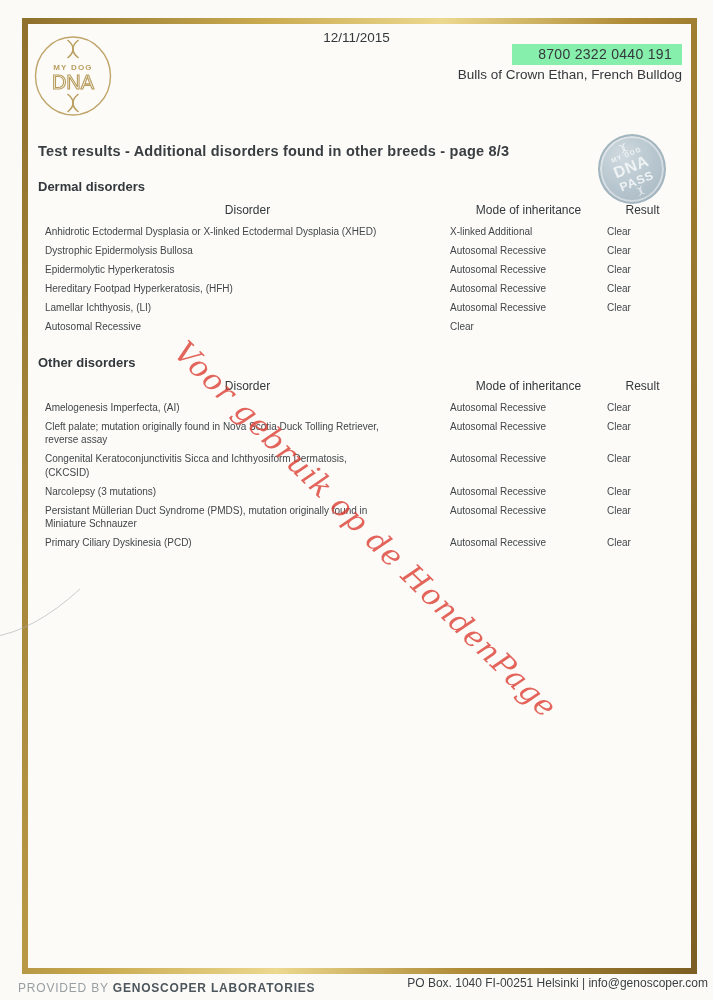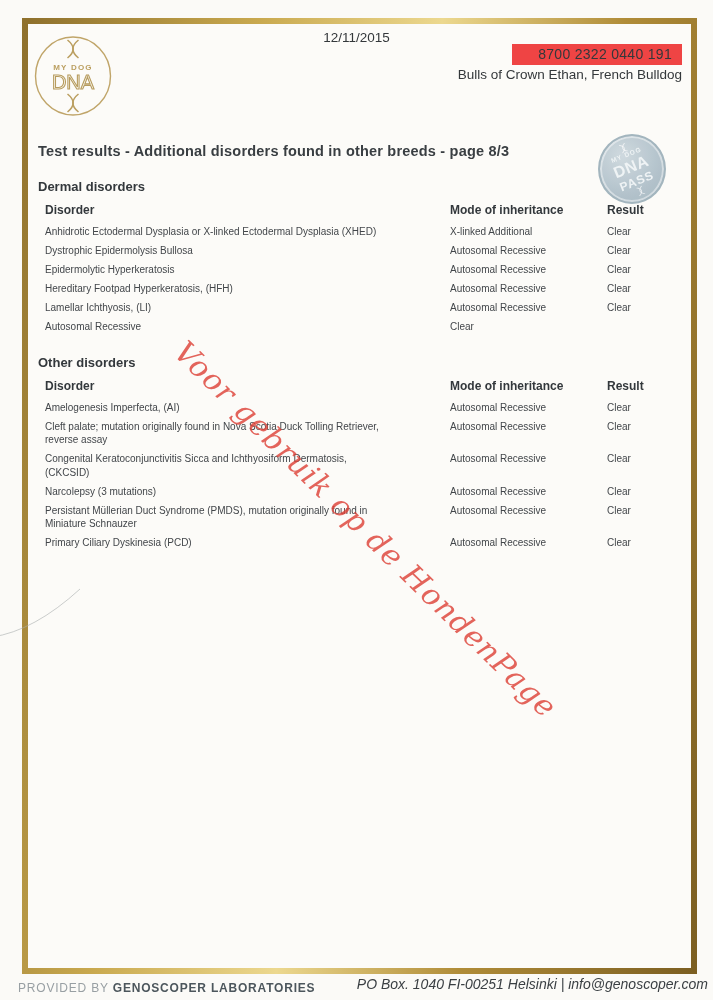--- a/index.html
+++ b/index.html
@@ -13,33 +13,33 @@
   
   .frame{
     position:absolute;left:22px;top:18px;right:16px;bottom:26px;
     border:6px solid #b08c38;
     border-image:linear-gradient(100deg,#8f712d 0%,#c9a94f 28%,#ecd88f 50%,#b08c38 72%,#7c5f22 100%) 1;
     background:#fcfbf8;
   }
   
   .date{position:absolute;top:30px;left:0;right:0;text-align:center;
     font-size:13.5px;color:#34383b;}
-  .id-badge{position:absolute;top:44px;right:31px;background:#ef4444;
+  .id-badge{position:absolute;top:44px;right:31px;background:#86efac;
     padding:2px 10px 3px 26px;font-size:14px;color:#34383b;letter-spacing:.3px;}
   .subject{position:absolute;top:67px;right:31px;font-size:13.5px;color:#34383b;}
   .logo{position:absolute;left:32px;top:33px;}
   
   .title{position:absolute;left:38px;top:143px;font-size:14.5px;font-weight:bold;
     color:#393e42;letter-spacing:.2px;}
   .section{position:absolute;left:38px;width:640px;}
   .sec1{top:179px;} .sec2{top:355px;}
   .section-title{font-size:13px;font-weight:bold;color:#33383c;}
   .table{margin-left:7px;margin-top:9px;}
   .thead,.row{display:grid;grid-template-columns:405px 157px 1fr;align-items:start;}
-  .thead{font-size:12px;font-weight:bold;color:#33383c;margin-bottom:2px;}
+  .thead{font-size:12px;font-weight:normal;color:#33383c;margin-bottom:2px;text-align:center;}
   .row{padding-top:5.5px;font-size:10px;line-height:13.5px;color:#42464a;}
   .cell-disorder{white-space:pre-line;padding-right:14px;}
   
   .seal{position:absolute;left:598px;top:134px;width:64px;height:66px;border-radius:50%;
     background:radial-gradient(circle at 35% 30%,#ccd7dd,#adbec8 62%,#a0b3be);
     border:2px solid #9cb0ba;box-shadow:inset 0 0 0 2px rgba(255,255,255,.45);
     display:flex;align-items:center;justify-content:center;opacity:.92;}
   .seal-inner{transform:rotate(-22deg);text-align:center;color:#eef3f5;line-height:1;}
   .seal-l1{font-size:6.5px;font-weight:bold;letter-spacing:1px;}
   .seal-l2{font-size:16px;font-weight:bold;letter-spacing:.5px;margin-top:1px;}
@@ -47,21 +47,21 @@
   .seal-helix{display:block;margin:0 auto;}
   
   .watermark{position:absolute;left:192px;top:334px;transform:rotate(44.5deg);
     transform-origin:left top;font-family:"DejaVu Serif",serif;font-style:italic;
     font-size:30px;letter-spacing:1px;color:rgba(221,66,56,.82);white-space:nowrap;}
   
   .artifact{position:absolute;left:0;top:575px;}
   
   .footer-left{position:absolute;left:18px;top:981px;font-size:12px;letter-spacing:.8px;}
   .footer-left .pb{color:#989fa3;} .footer-left .prov{color:#4c565c;font-weight:bold;}
-  .footer-right{position:absolute;right:5px;top:976px;font-size:14px;color:#3a3f43;font-style:italic;}
+  .footer-right{position:absolute;right:5px;top:976px;font-size:12px;color:#3a3f43;}
 </style>
 </head>
 <body>
 
 <div class="page">
 
   <div class="frame"></div>
 
   <div class="date">12/11/2015</div>
   <div class="id-badge">8700 2322 0440 191</div>

